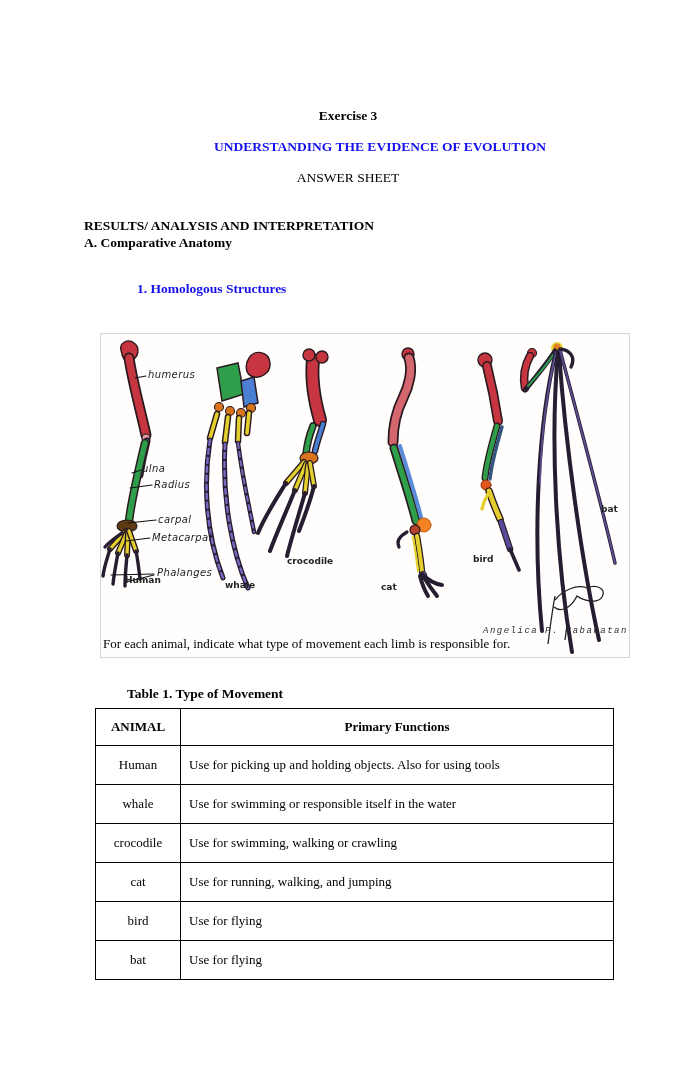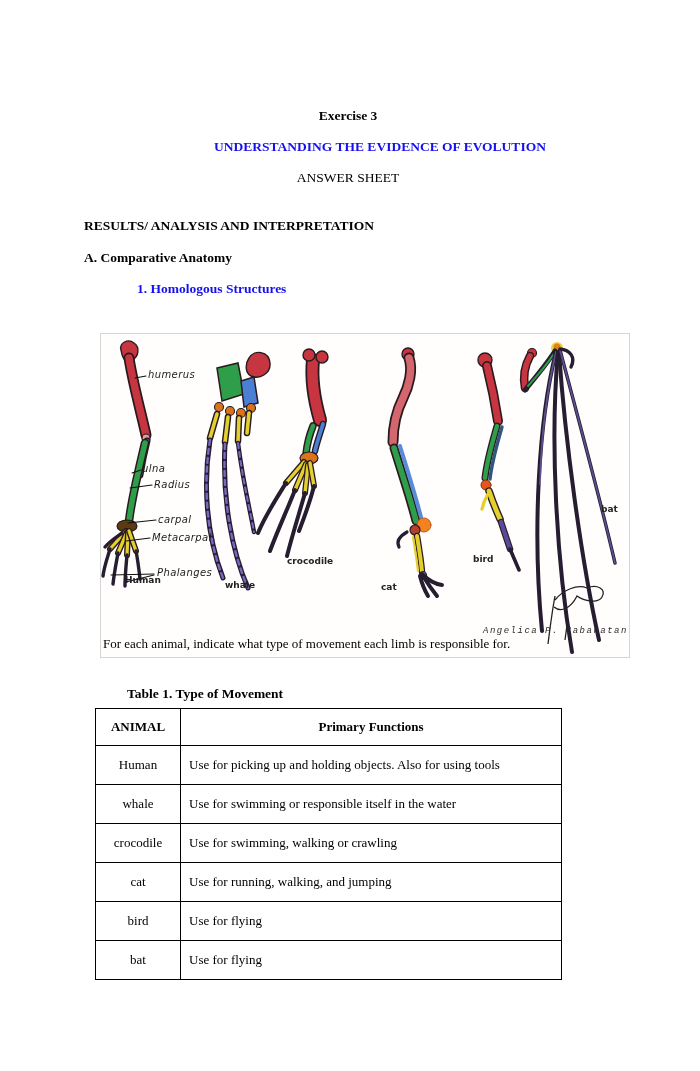--- a/index.html
+++ b/index.html
@@ -30,41 +30,41 @@
     font-weight:bold;font-size:9px;color:#222;white-space:nowrap;
   }
   .signature-name{
     position:absolute;font-family:Liberation Mono, monospace;
     font-style:italic;font-size:9px;color:#2b2b2b;letter-spacing:1.5px;
     white-space:nowrap;
   }
 
   
   table.mov{
-    position:absolute;left:95px;top:708px;width:467px;
+    position:absolute;left:95px;top:708px;width:519px;
     border-collapse:collapse;font-size:13px;
   }
   table.mov th, table.mov td{
     border:1.6px solid #000;
   }
   table.mov th{height:28px;font-weight:bold;text-align:center;}
   table.mov td{height:30px;}
   td.animal-cell{width:82px;text-align:center;}
   td.fn-cell, th.fn-head{padding:4px 8px;}
   td.fn-cell{text-align:left;}
 </style>
 </head>
 <body>
 
 <div class="abs ctr t14 b" style="top:108px">Exercise 3</div>
 <div class="abs ctr t14 b blue" style="top:139px">UNDERSTANDING THE EVIDENCE OF EVOLUTION</div>
 <div class="abs ctr t14" style="top:170px">ANSWER SHEET</div>
 
 <div class="abs t14 b" style="left:84px;top:218px">RESULTS/ ANALYSIS AND INTERPRETATION</div>
-<div class="abs t14 b" style="left:84px;top:250px">A. Comparative Anatomy</div>
+<div class="abs t14 b" style="left:84px;top:235px">A. Comparative Anatomy</div>
 <div class="abs t14 b blue" style="left:105px;top:281px">1. Homologous Structures</div>
 
 <div class="abs figure">
   <svg width="528" height="322" viewBox="0 0 528 322">
 
     <g stroke-linecap="round" fill="none">
       <path d="M20,16 C18,9 27,4 33,9 C39,13 38,23 31,26 L25,27 C21,24 21,20 20,16 Z" fill="#c63540" stroke="#2a1a1f" stroke-width="1.4"></path>
       <path d="M28,24 C32,50 40,78 45,101" stroke="#2a1a1f" stroke-width="11"></path>
       <path d="M28,24 C32,50 40,78 45,101" stroke="#c63540" stroke-width="7.5"></path>
       <circle cx="45" cy="104" r="4" fill="#e09aa0" stroke="#2a1a1f" stroke-width="1.2"></circle>

